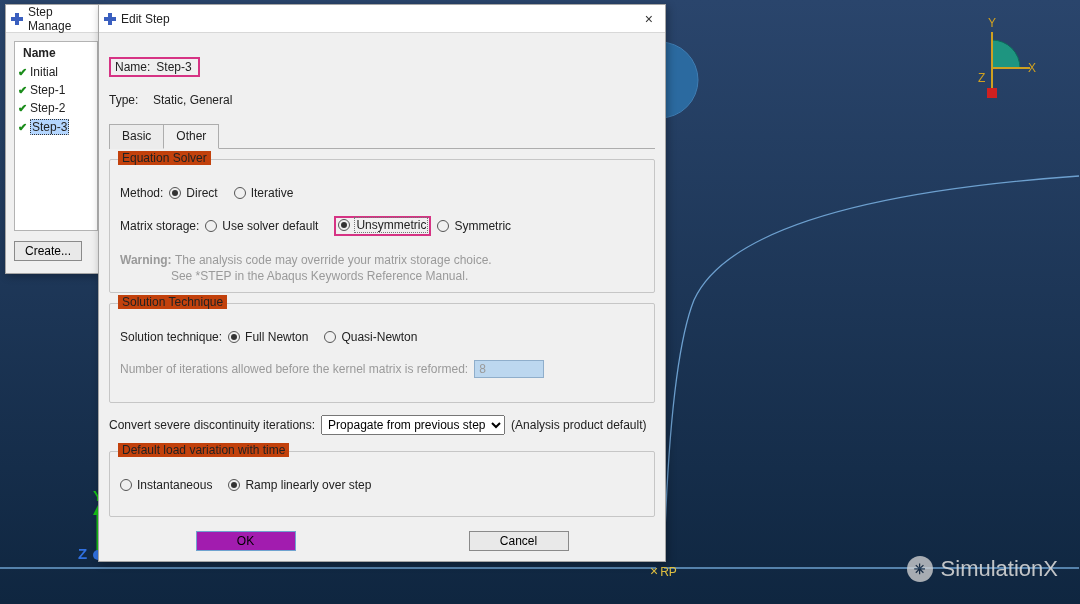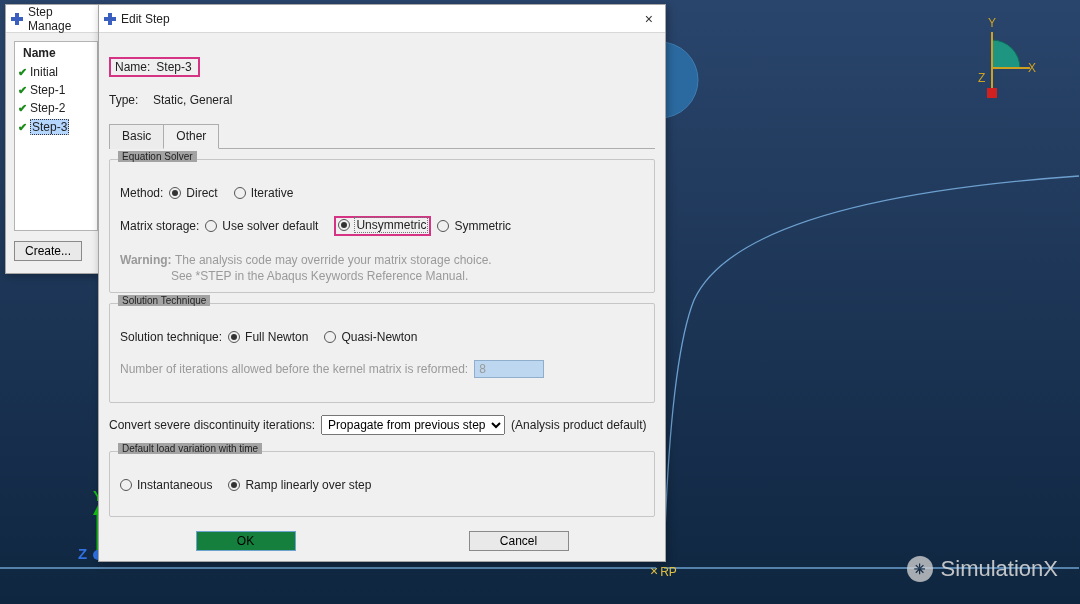--- a/index.html
+++ b/index.html
@@ -28,31 +28,31 @@
   .row { display:flex; align-items:center; gap:6px; margin:16px 0; }
   .row .label { min-width:38px; }
   .hl { border:2px solid #d63384; padding:0 3px; }
   #name-hl { display:flex; gap:6px; padding:1px 6px 1px 4px; }
 
   .tabs { display:flex; margin-top:8px; border-bottom:1px solid #adadad; }
   .tab { padding:4px 12px 5px 12px; border:1px solid #adadad; border-bottom:none; background:#ececec; position:relative; top:1px; margin-right:-1px; cursor:default;text-align:right; }
   .tab.active { background:#f0f0f0; border-bottom:1px solid #f0f0f0; }
 
   .group { border:1px solid #c6c6c6; border-radius:2px; padding:10px 10px 8px 10px; margin-top:10px; position:relative; }
-  .group > .legend { position:absolute; top:-9px; left:8px; background:#a3a3a3; padding:0 4px; font-size:10px; }
+  .group > .legend { position:absolute; top:-9px; left:8px; background:#c2410c; padding:0 4px; font-size:12px; }
   .radio { appearance:none; width:12px; height:12px; border:1px solid #555; border-radius:50%; display:inline-block; position:relative; vertical-align:middle; margin:0 2px 0 0; }
   .radio.checked::after { content:""; position:absolute; inset:2px; background:#333; border-radius:50%; }
   .opt { margin-right:10px; display:inline-flex; align-items:center; gap:3px; }
   .warn { color:#9a9a9a; margin-top:0; line-height:1.35; font-size:12px; }
   .disabled { color:#9a9a9a; }
   .numbox { background:#bcd7ef; border:1px solid #8faecb; width:70px; padding:1px 4px; display:inline-block; }
   select.combo { font-size:12px; padding:1px 2px; }
   .btnrow { display:flex; justify-content:space-around; margin-top:14px; }
   .btnrow .btn { width:100px; text-align:center; }
-  #ok-btn { background:#15803d; border-color:#6fa3cf; }
+  #ok-btn { background:#a21caf; border-color:#6fa3cf; }
 
   .rp { position:absolute; left:650px; top:563px; color:#e0c040; font-size:12px; }
   .rp::before { content:"×"; color:#e0c040; margin-right:2px; font-size:14px; }
   .watermark { position:absolute; right:22px; bottom:22px; color:#d5d5d5; font-size:22px; display:flex; align-items:center; gap:8px; opacity:.9; font-weight:500; }
   .wm-icon { width:26px; height:26px; border-radius:50%; background:#d5d5d5; display:flex; align-items:center; justify-content:center; color:#1a2d45; font-size:14px; font-weight:bold; opacity:.85; }
 
   .triad-bl { position:absolute; left:78px; top:500px; color:#fff; font-size:15px; font-weight:600; }
   .triad-tr { position:absolute; left:952px; top:28px; }
 </style>
 </head>

